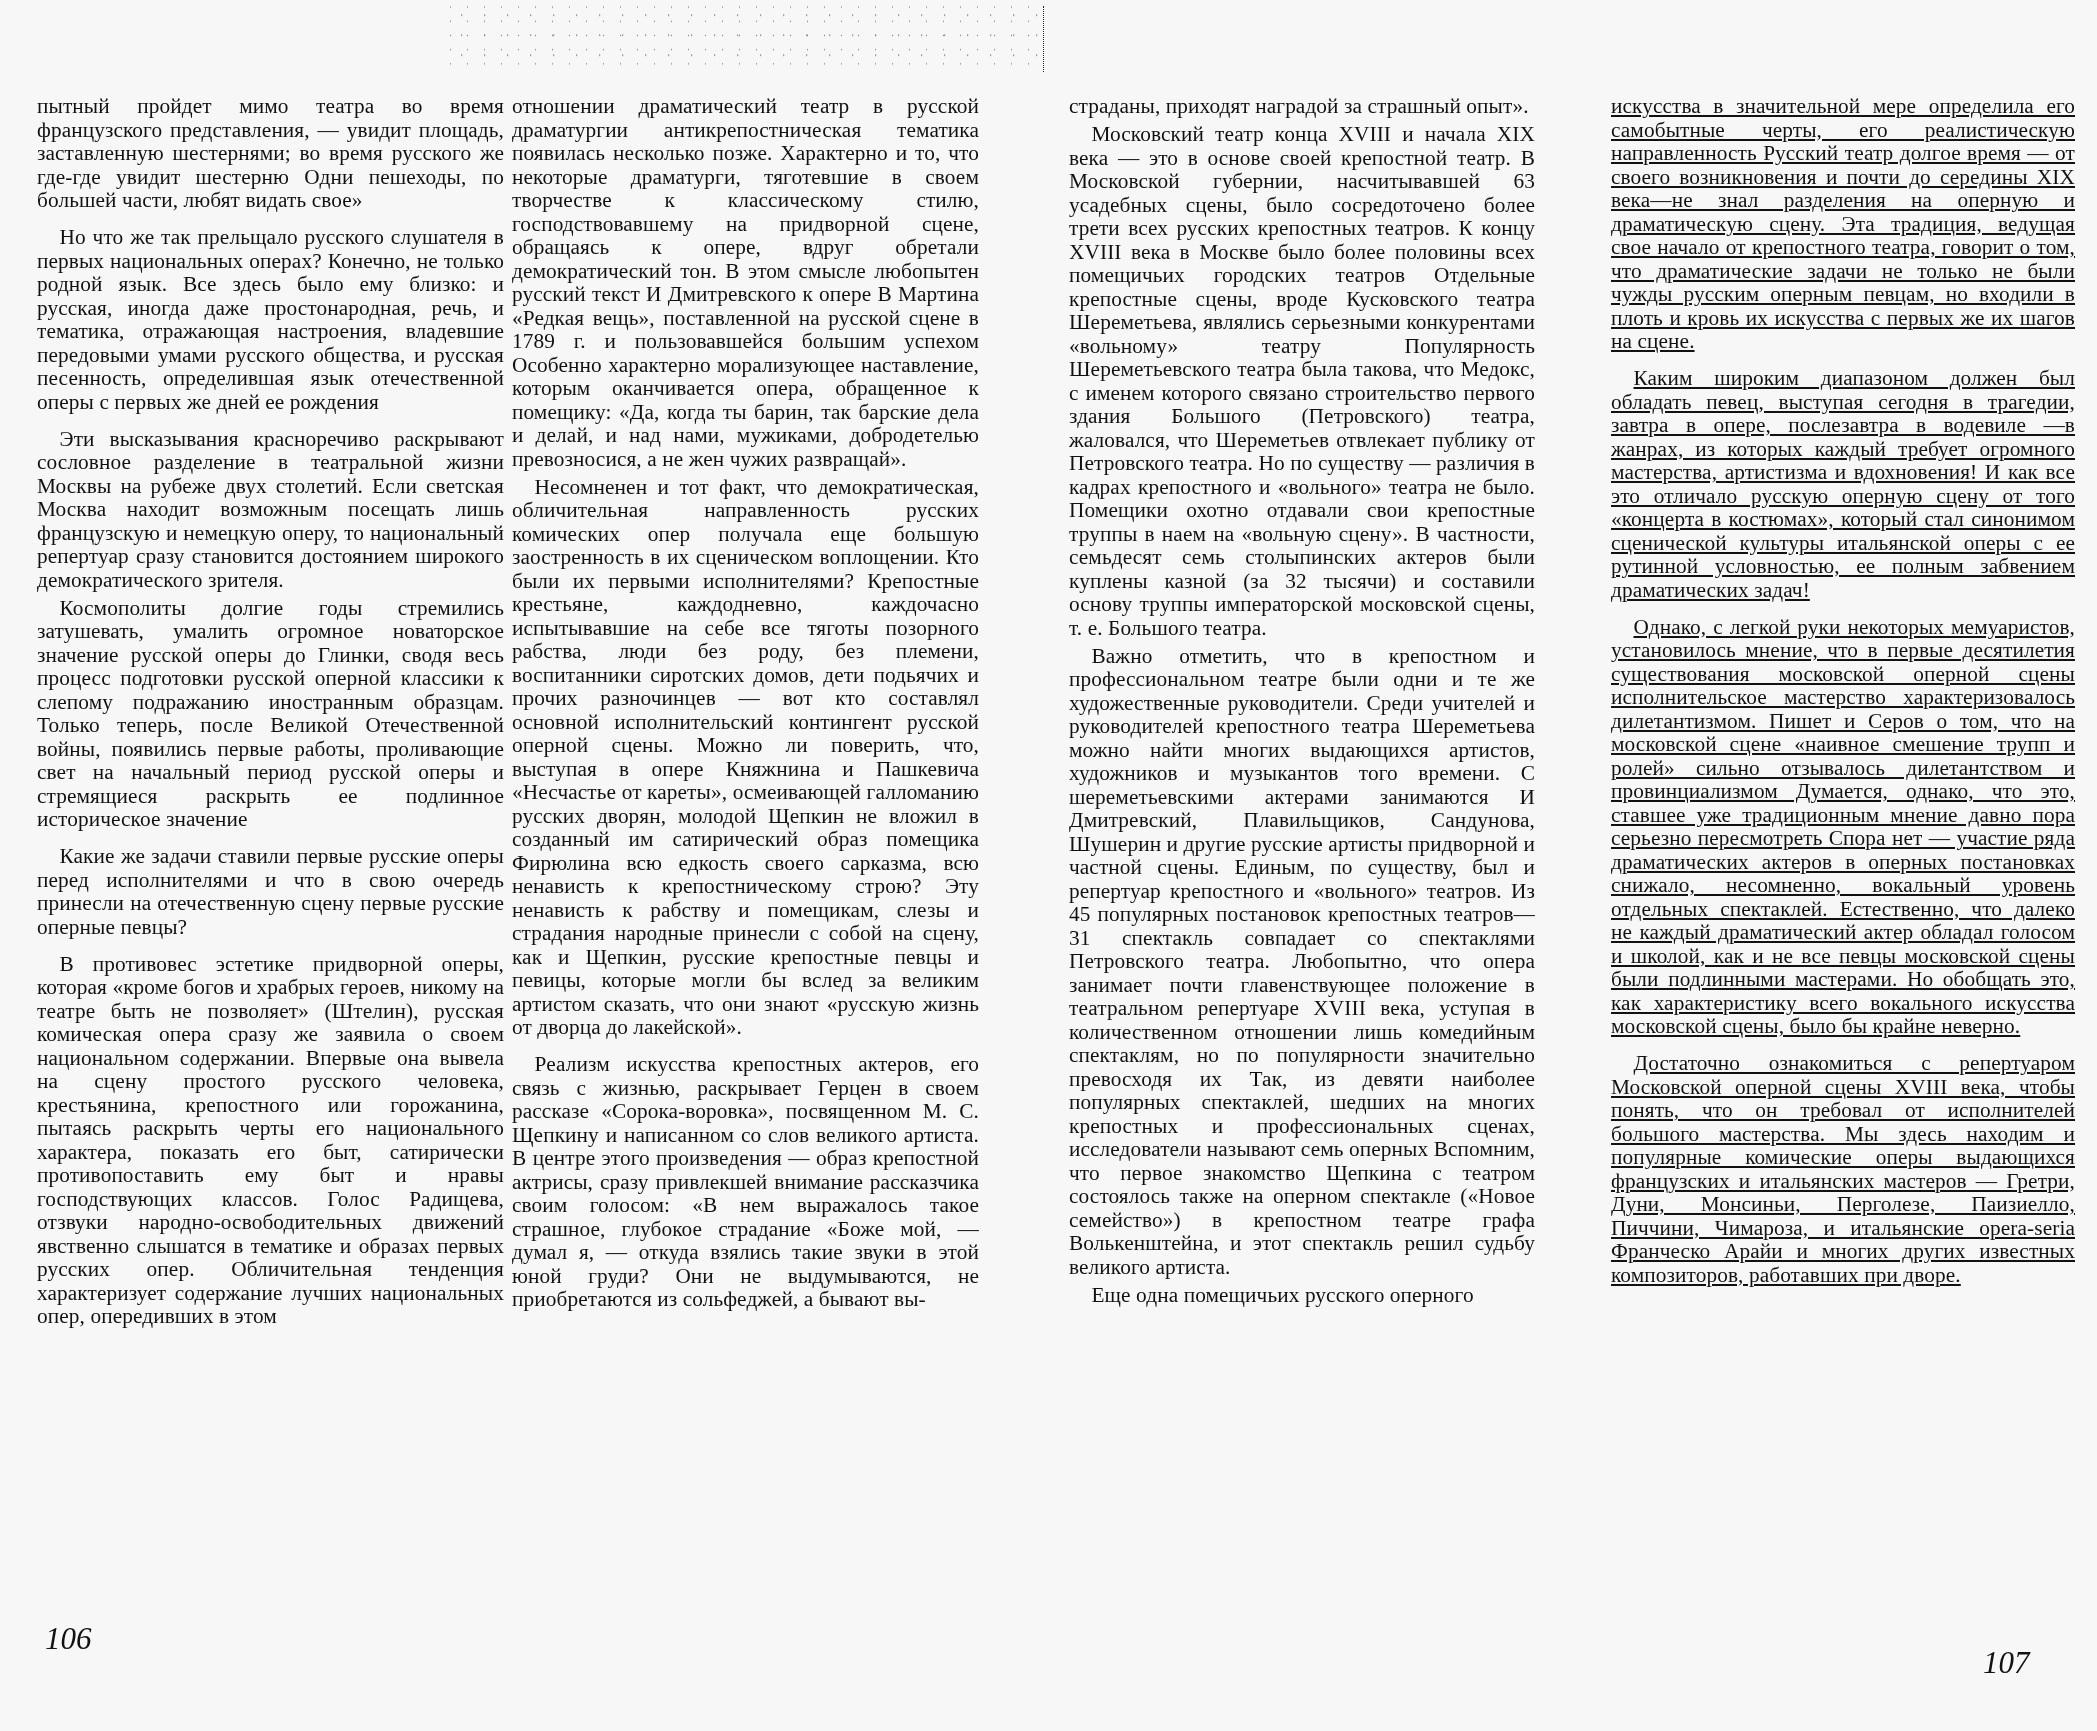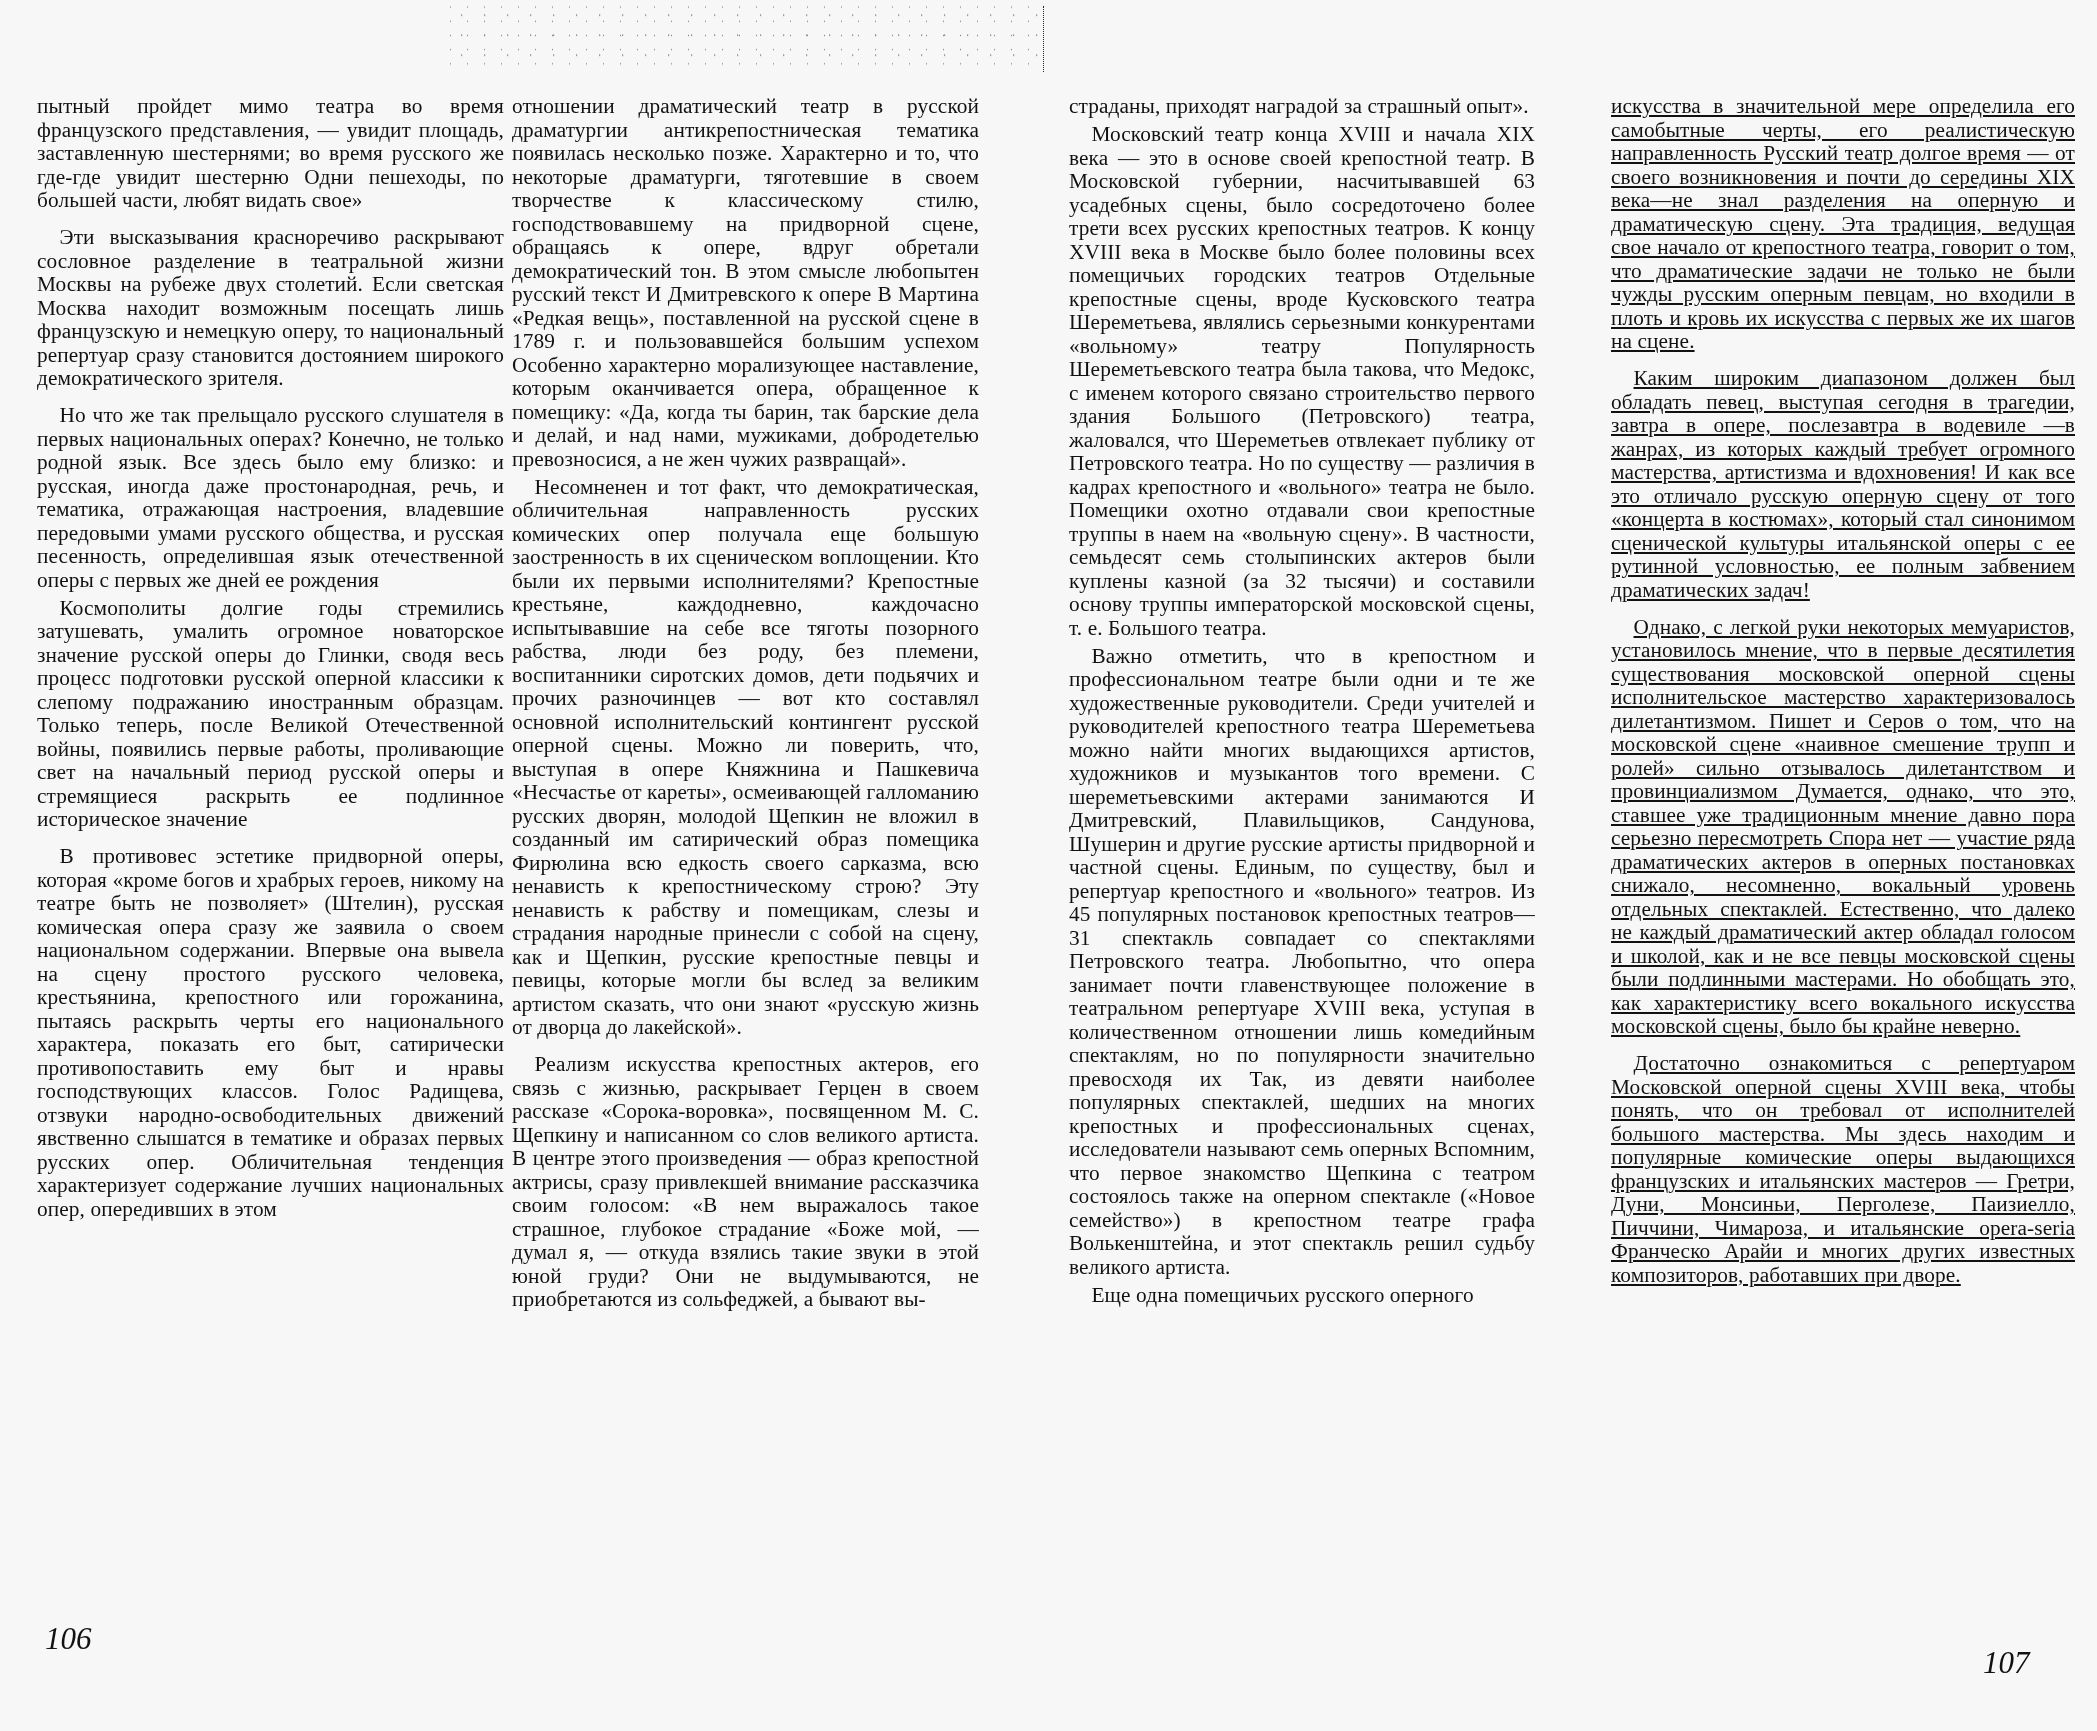--- a/index.html
+++ b/index.html
@@ -42,23 +42,24 @@
   #pn-right { left: 1983px; top: 1645px; }
 </style>
 </head>
 <body>
 
 <div class="noise"></div>
 <div class="gutter-mark"></div>
 
 <div id="col1" class="col">
   <p>пытный пройдет мимо театра во время французского представления, — увидит площадь, заставленную шестернями; во время русского же где-где увидит шестерню Одни пешеходы, по большей части, любят видать свое»</p>
+  <p class="para">Но что же так прельщало русского слушателя в первых национальных операх? Конечно, не только родной язык. Все здесь было ему близко: и русская, иногда даже простонародная, речь, и тематика, отражающая настроения, владевшие передовыми умами русского общества, и русская песенность, определившая язык отечественной оперы с первых же дней ее рождения</p>
   <p class="para">Эти высказывания красноречиво раскрывают сословное разделение в театральной жизни Москвы на рубеже двух столетий. Если светская Москва находит возможным посещать лишь французскую и немецкую оперу, то национальный репертуар сразу становится достоянием широкого демократического зрителя.</p>
-  <p class="para">Но что же так прельщало русского слушателя в первых национальных операх? Конечно, не только родной язык. Все здесь было ему близко: и русская, иногда даже простонародная, речь, и тематика, отражающая настроения, владевшие передовыми умами русского общества, и русская песенность, определившая язык отечественной оперы с первых же дней ее рождения</p>
   <p class="para tight">Космополиты долгие годы стремились затушевать, умалить огромное новаторское значение русской оперы до Глинки, сводя весь процесс подготовки русской оперной классики к слепому подражанию иностранным образцам. Только теперь, после Великой Отечественной войны, появились первые работы, проливающие свет на начальный период русской оперы и стремящиеся раскрыть ее подлинное историческое значение</p>
+  <p class="para">Какие же задачи ставили первые русские оперы перед исполнителями и что в свою очередь принесли на отечественную сцену первые русские оперные певцы?</p>
   <p class="para">В противовес эстетике придворной оперы, которая «кроме богов и храбрых героев, никому на театре быть не позволяет» (Штелин), русская комическая опера сразу же заявила о своем национальном содержании. Впервые она вывела на сцену простого русского человека, крестьянина, крепостного или горожанина, пытаясь раскрыть черты его национального характера, показать его быт, сатирически противопоставить ему быт и нравы господствующих классов. Голос Радищева, отзвуки народно-освободительных движений явственно слышатся в тематике и образах первых русских опер. Обличительная тенденция характеризует содержание лучших национальных опер, опередивших в этом</p>
 </div>
 
 <div id="col2" class="col">
   <p>отношении драматический театр в русской драматургии антикрепостническая тематика появилась несколько позже. Характерно и то, что некоторые драматурги, тяготевшие в своем творчестве к классическому стилю, господствовавшему на придворной сцене, обращаясь к опере, вдруг обретали демократический тон. В этом смысле любопытен русский текст И Дмитревского к опере В Мартина «Редкая вещь», поставленной на русской сцене в 1789 г. и пользовавшейся большим успехом Особенно характерно морализующее наставление, которым оканчивается опера, обращенное к помещику: «Да, когда ты барин, так барские дела и делай, и над нами, мужиками, добродетелью превозносися, а не жен чужих развращай».</p>
   <p class="para tight">Несомненен и тот факт, что демократическая, обличительная направленность русских комических опер получала еще большую заостренность в их сценическом воплощении. Кто были их первыми исполнителями? Крепостные крестьяне, каждодневно, каждочасно испытывавшие на себе все тяготы позорного рабства, люди без роду, без племени, воспитанники сиротских домов, дети подьячих и прочих разночинцев — вот кто составлял основной исполнительский контингент русской оперной сцены. Можно ли поверить, что, выступая в опере Княжнина и Пашкевича «Несчастье от кареты», осмеивающей галломанию русских дворян, молодой Щепкин не вложил в созданный им сатирический образ помещика Фирюлина всю едкость своего сарказма, всю ненависть к крепостническому строю? Эту ненависть к рабству и помещикам, слезы и страдания народные принесли с собой на сцену, как и Щепкин, русские крепостные певцы и певицы, которые могли бы вслед за великим артистом сказать, что они знают «русскую жизнь от дворца до лакейской».</p>
   <p class="para">Реализм искусства крепостных актеров, его связь с жизнью, раскрывает Герцен в своем рассказе «Сорока-воровка», посвященном М. С. Щепкину и написанном со слов великого артиста. В центре этого произведения — образ крепостной актрисы, сразу привлекшей внимание рассказчика своим голосом: «В нем выражалось такое страшное, глубокое страдание «Боже мой, — думал я, — откуда взялись такие звуки в этой юной груди? Они не выдумываются, не приобретаются из сольфеджей, а бывают вы-</p>
 </div>
 
 <div id="col3" class="col">

